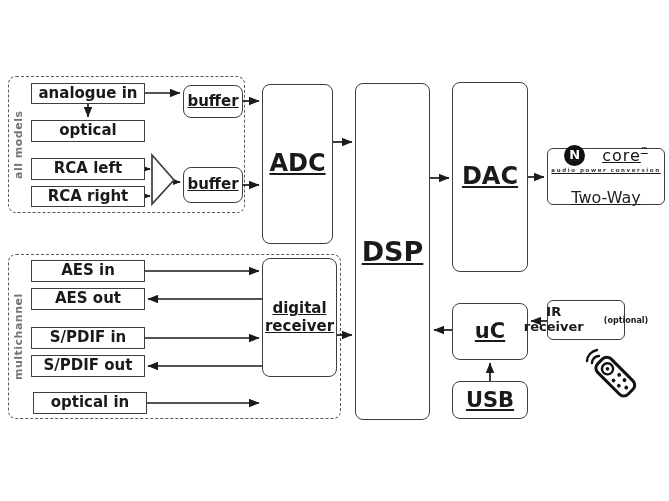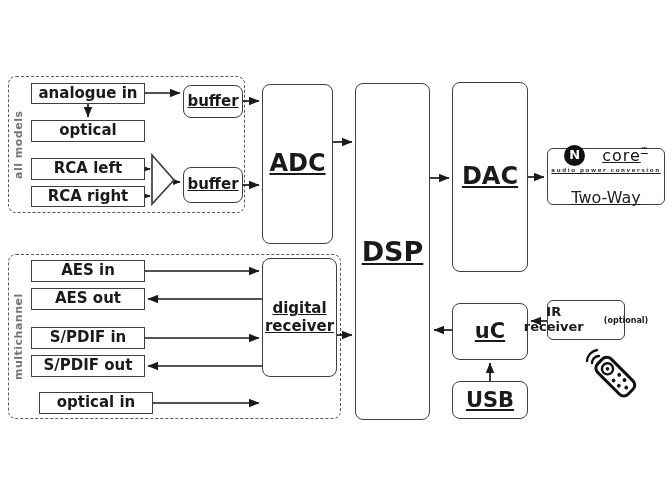--- a/index.html
+++ b/index.html
@@ -108,21 +108,21 @@
       <span class="ncore-tm">™</span>
     </div>
     <div class="ncore-tagline">audio power conversion</div>
     <div class="ncore-model">Two-Way</div>
   </div>
 
   <div class="box small" style="left:31px;top:260px;width:114px;height:22px">AES in</div>
   <div class="box small" style="left:31px;top:288px;width:114px;height:22px">AES out</div>
   <div class="box small" style="left:31px;top:327px;width:114px;height:22px">S/PDIF in</div>
   <div class="box small" style="left:31px;top:355px;width:114px;height:22px">S/PDIF out</div>
-  <div class="box small" style="left:39px;top:392px;width:114px;height:22px">optical in</div>
+  <div class="box small" style="left:33px;top:392px;width:114px;height:22px">optical in</div>
   <div class="box large f-dr" style="left:262px;top:258px;width:75px;height:119px">digital receiver</div>
 
   <div class="box large f-uc" style="left:452px;top:303px;width:76px;height:57px">uC</div>
   <div class="box large f-uc" style="left:452px;top:381px;width:76px;height:38px">USB</div>
   <div class="box ir-box" style="left:547px;top:300px;width:78px;height:40px">
     <span class="ir-line1">IR receiver</span>
     <span class="ir-line2">(optional)</span>
   </div>
 
   <svg class="remote" viewBox="0 0 64 64">

